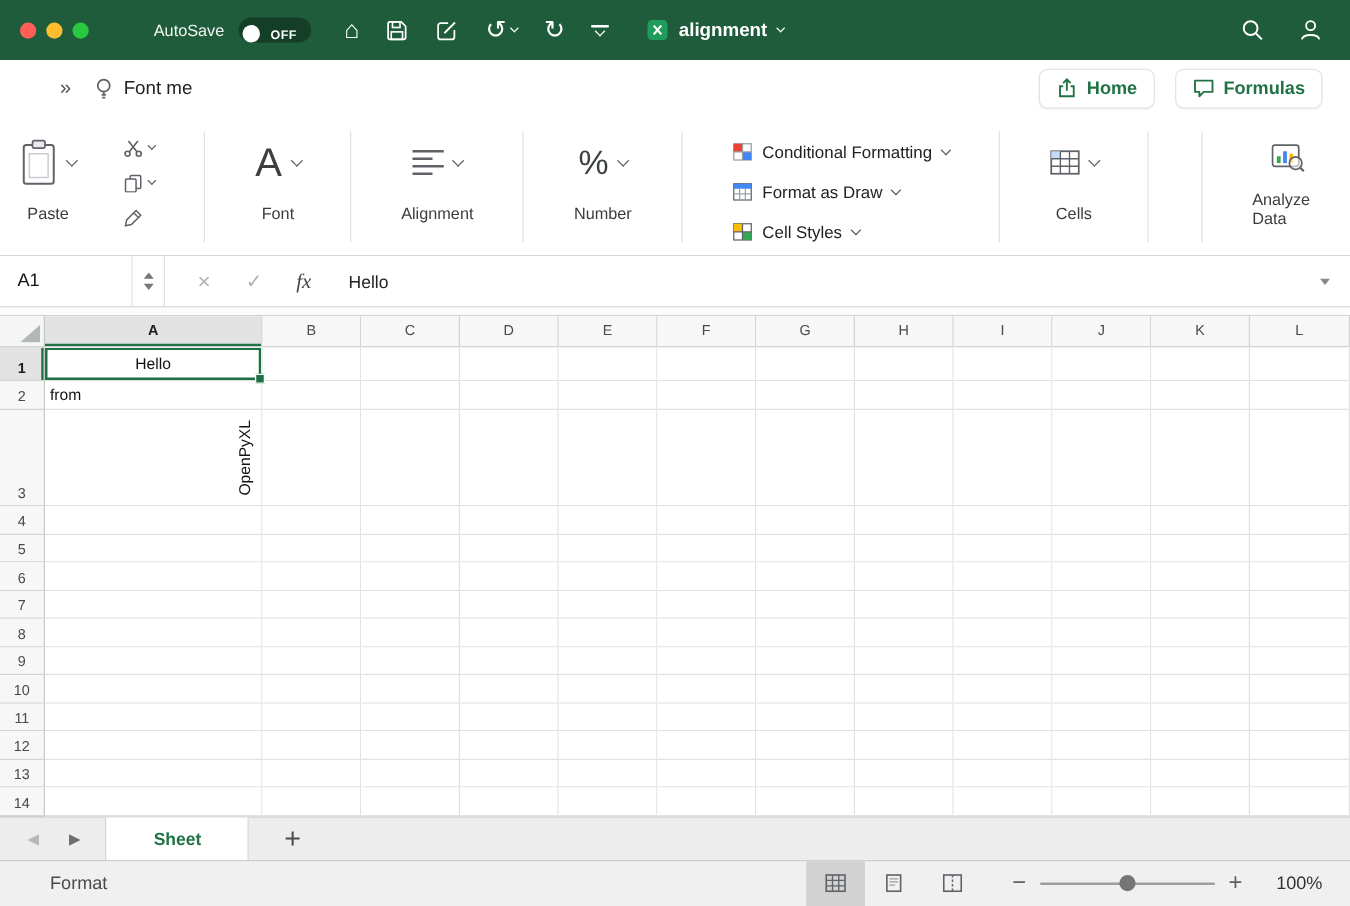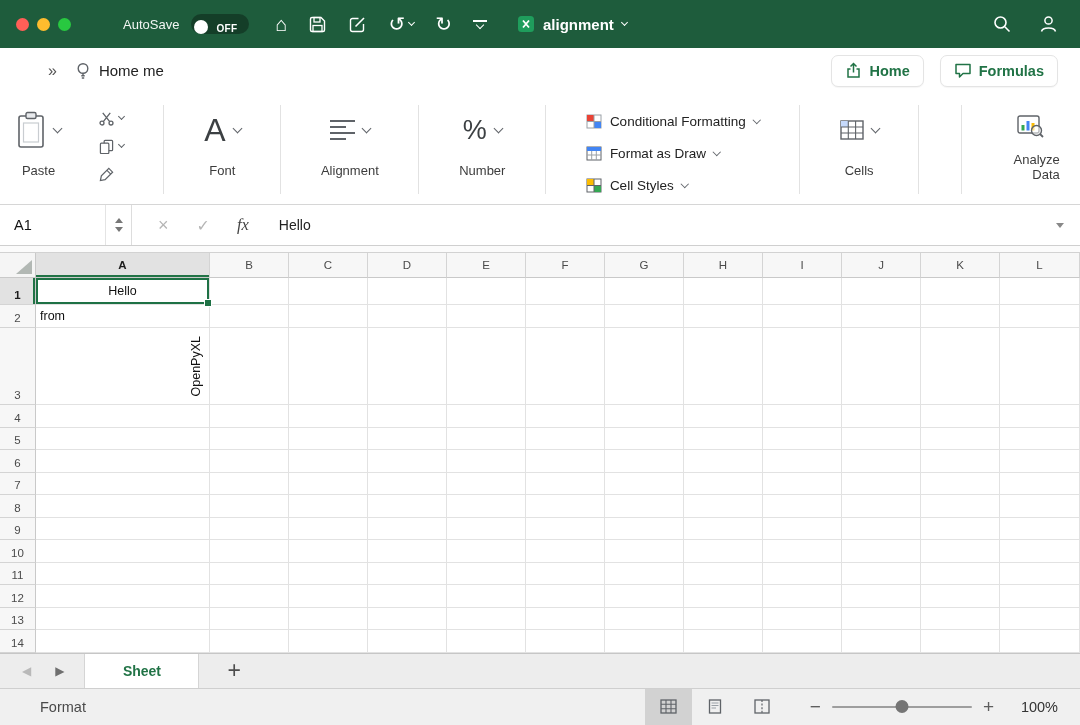--- a/index.html
+++ b/index.html
@@ -37,21 +37,21 @@
   .overflow{margin-left:26px;color:#555;font-size:16px;}
   .tellme{margin-left:18px;display:flex;align-items:center;gap:8px;font-size:15px;color:#222;}
   .tabrow-right{margin-left:auto;display:flex;align-items:center;gap:16px;}
   .pillbtn{display:flex;align-items:center;gap:7px;height:32px;padding:0 13px;border:1px solid #e4e4e4;border-radius:7px;background:#fff;color:#217346;font-size:14.5px;font-weight:bold;box-shadow:0 1px 1px rgba(0,0,0,.04);}
 
   
   .ribbon{height:112px;background:#fff;border-bottom:1px solid #d6d6d6;display:flex;justify-content:space-between;padding:4px 20px 2px 16px;flex:0 0 auto;}
   .rgroup{display:flex;flex-direction:column;align-items:center;padding-top:4px;}
   .bigbtn{height:58px;display:flex;align-items:center;gap:8px;}
   .glabel{font-size:13px;color:#3c3c3c;margin-top:4px;white-space:nowrap;}
-  .glabel.two{white-space:normal;width:58px;text-align:right;line-height:1.15;margin-top:2px;}
+  .glabel.two{white-space:normal;width:58px;text-align:left;line-height:1.15;margin-top:2px;}
   .bigglyph{font-size:32px;color:#3c4043;}
   .bigglyph.pct{font-size:27px;}
   .vdiv{width:1px;background:#e2e2e2;margin:8px 2px;}
   .smallcol{display:flex;flex-direction:column;justify-content:flex-start;padding-top:10px;gap:6px;}
   .srow{display:flex;align-items:center;gap:5px;height:22px;}
   .align-icon i{display:block;height:2px;background:#5f6368;margin:4px 0;width:25px;}
   .align-icon i.s{width:16px;}
   .stylecol{display:flex;flex-direction:column;padding-top:8px;}
   .srow2{display:flex;align-items:center;gap:8px;font-size:13.5px;color:#222;height:30px;margin:1px 0;white-space:nowrap;}
 
@@ -164,21 +164,21 @@
     </div>
   </div>
 
   <div class="tabrow">
     <span class="overflow">»</span>
     <div class="tellme">
       <svg width="16" height="18" viewBox="0 0 16 18">
         <circle cx="8" cy="6.5" r="4.8" fill="none" stroke="#5f6368" stroke-width="1.4"></circle>
         <path d="M8 11.3 V13.2 M6.3 13.8 H9.7 M6.8 16 H9.2" fill="none" stroke="#5f6368" stroke-width="1.4"></path>
       </svg>
-      <span>Home me</span>
+      <span>Font me</span>
     </div>
     <div class="tabrow-right">
       <div class="pillbtn">
         <svg width="17" height="17" viewBox="0 0 17 17">
           <path d="M5.5 7 H3 V15 H14 V7 H11.5" fill="none" stroke="#217346" stroke-width="1.5"></path>
           <path d="M8.5 10.5 V1.8 M5.5 4.5 L8.5 1.5 L11.5 4.5" fill="none" stroke="#217346" stroke-width="1.5"></path>
         </svg>
         <span>Home</span>
       </div>
       <div class="pillbtn">

